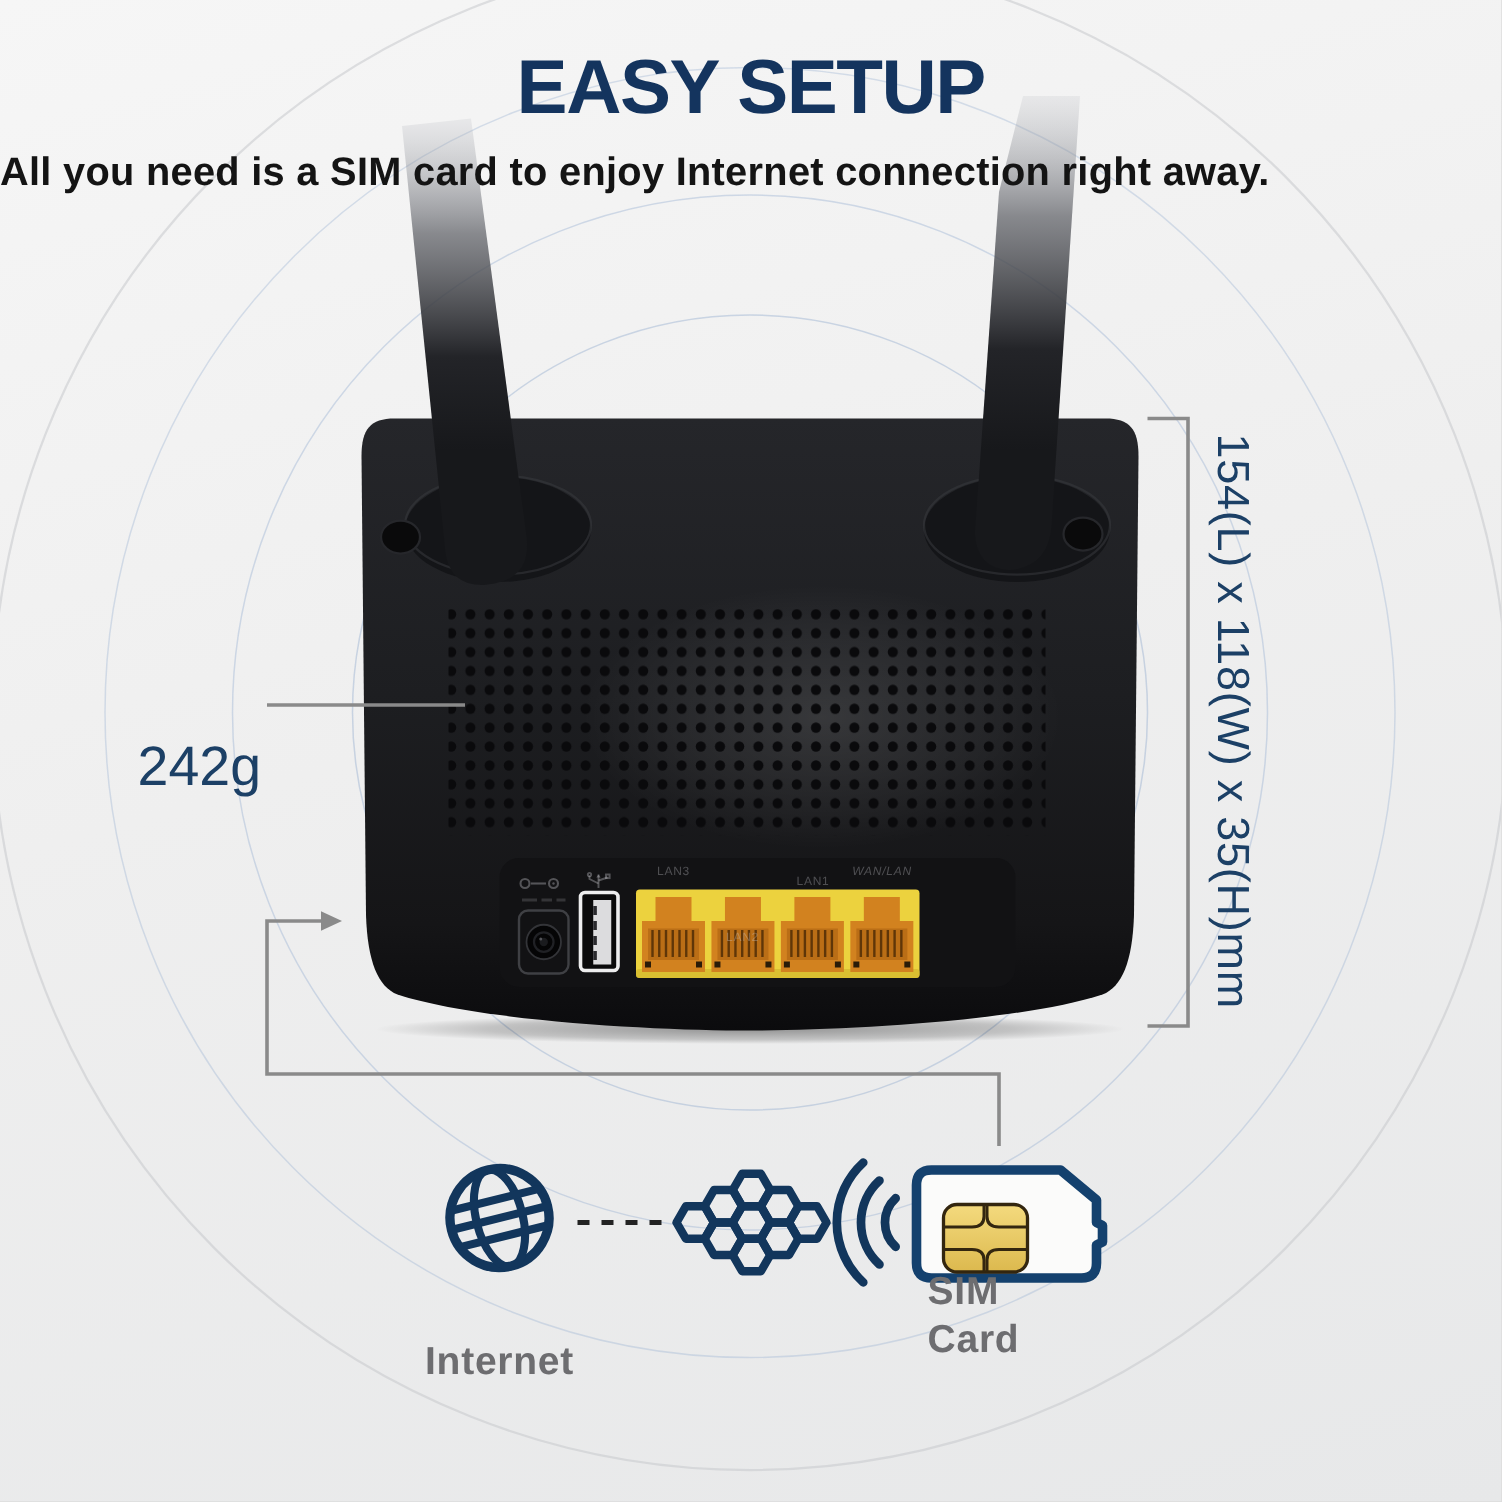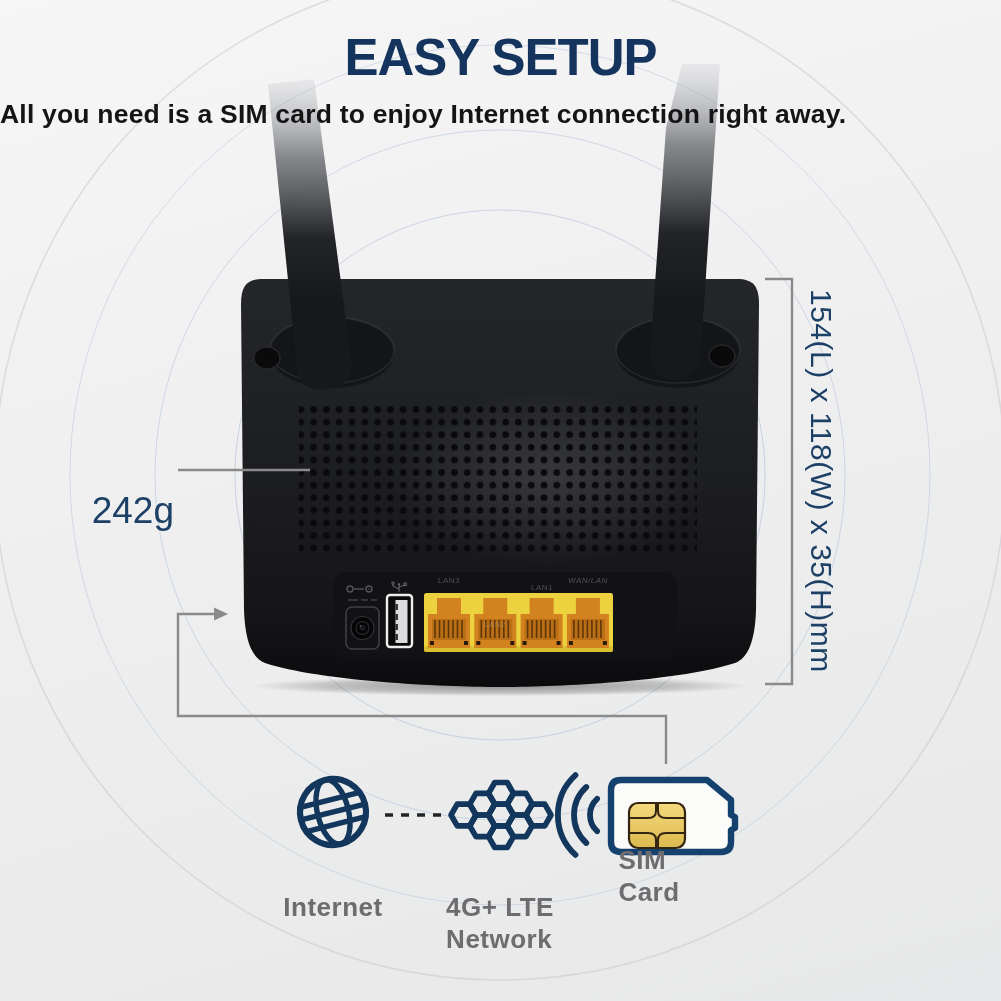--- a/index.html
+++ b/index.html
@@ -300,18 +300,16 @@
 
   <div class="txt weight">242g</div>
   <div class="txt dims">154(L) x 118(W) x 35(H)mm</div>
 
   <span class="txt port-label" style="left:449px;top:576px;">LAN3</span>
   <span class="txt port-label" style="left:495px;top:576px;margin-top:44px;">LAN2</span>
   <span class="txt port-label" style="left:542px;top:572px;margin-top:11px;">LAN1</span>
   <span class="txt port-label" style="left:588px;top:576px;font-style:italic;">WAN/LAN</span>
 
   <div class="txt flow-label" style="left:333px;top:892px;">Internet</div>
-  <div class="txt flow-label" style="left:500px;top:892px;">4G+ LTE
-Network</div>
   <div class="txt flow-label" style="left:649px;top:845px;">SIM
 Card</div>
 
 </div>
 
 </body></html>

